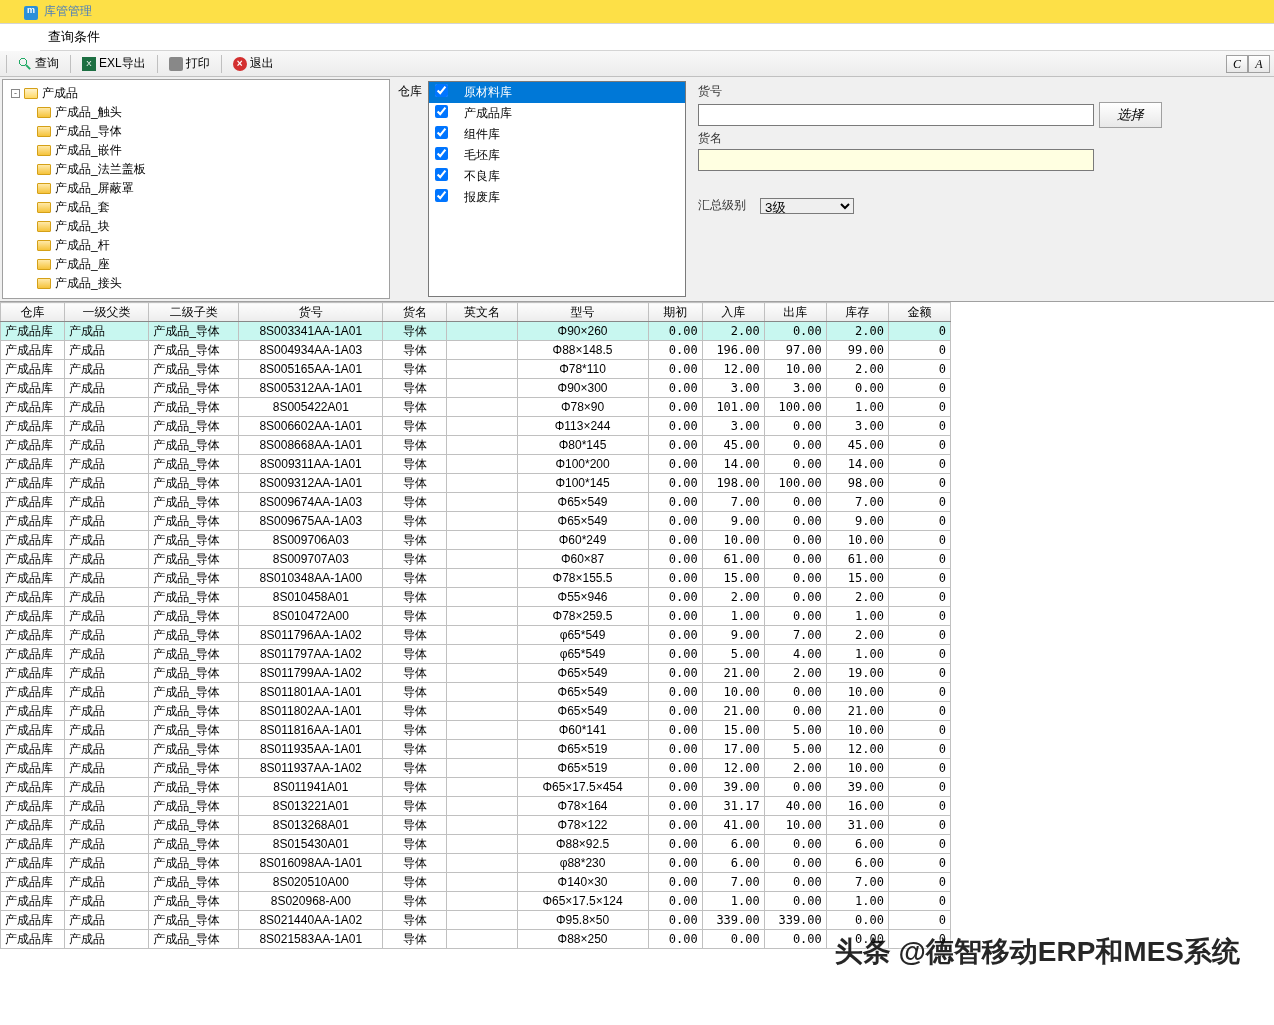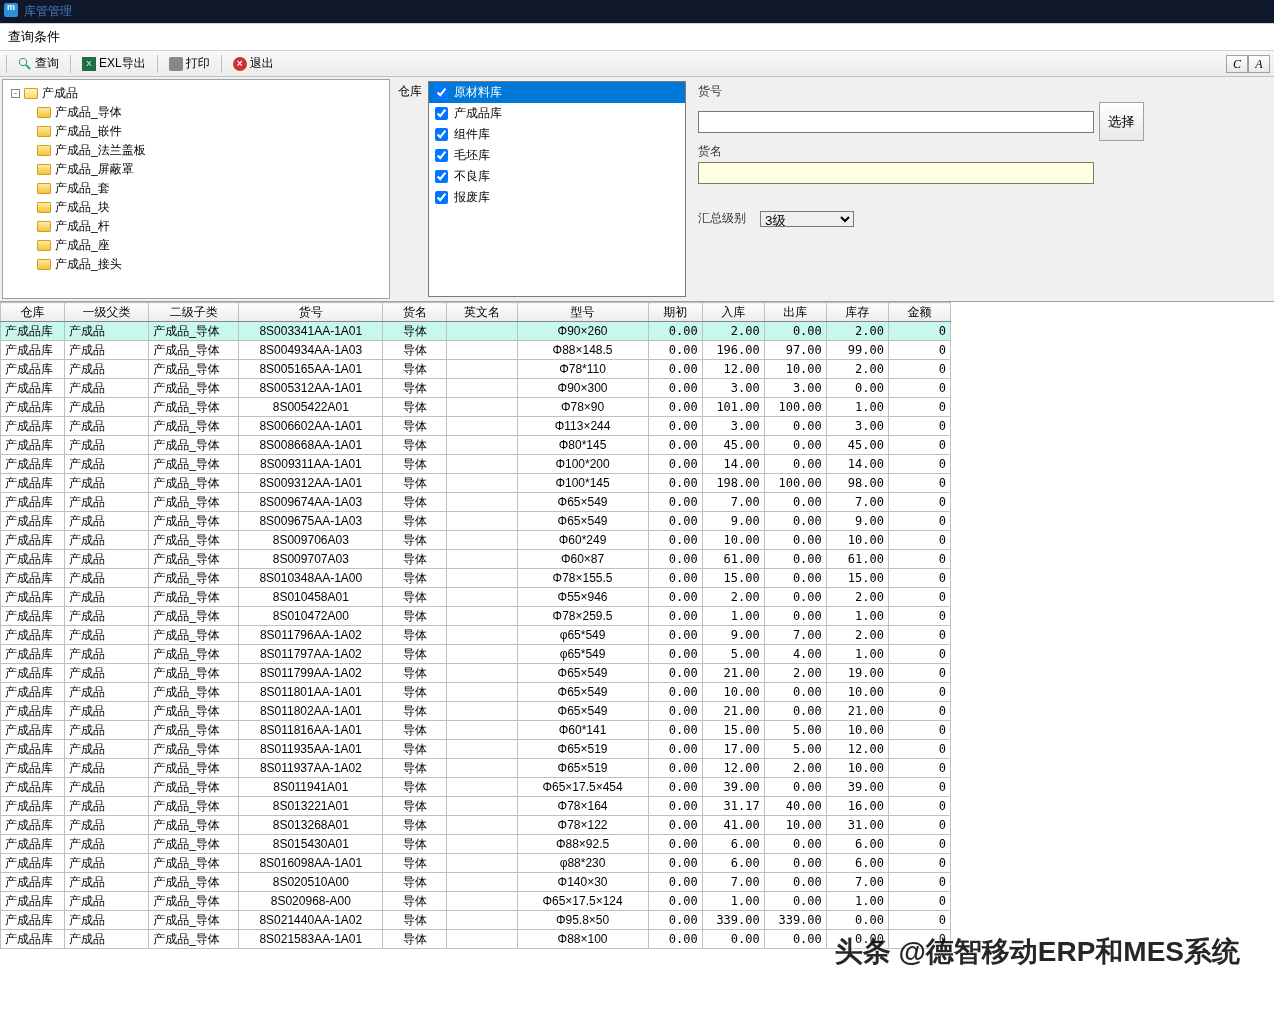--- a/index.html
+++ b/index.html
@@ -1,21 +1,21 @@
 <!DOCTYPE html>
 <html><head>
 <meta charset="utf-8">
 <style>
 * { box-sizing: border-box; margin: 0; padding: 0; }
 body { font-family: "Microsoft YaHei", SimSun, Arial, sans-serif; font-size: 12px; background: #fff; color: #000; width: 1274px; }
-.titlebar { background: #0f172a; border-bottom: 1px solid #d4d4d4; padding: 3px 4px; display: flex; align-items: flex-start; gap: 6px; }
+.titlebar { background: #fde047; border-bottom: 1px solid #d4d4d4; padding: 3px 24px; display: flex; align-items: flex-end; gap: 6px; }
 .titlebar .app-icon { width: 14px; height: 14px; background: #2b90d9; border-radius: 2px; display: inline-block; position: relative; }
 .titlebar .app-icon::after { content:"m"; color:#fff; font-size:9px; position:absolute; left:3px; top:-1px; font-weight:bold;}
 .titlebar .title { color: #4a7dbc; font-size: 12px; }
-.query-title { padding: 4px 8px; border-bottom: 1px solid #d4d4d4; font-size: 13px; }
+.query-title { padding: 4px 8px; border-bottom: 1px solid #d4d4d4; font-size: 13px; margin-left: 40px; }
 .toolbar { background: linear-gradient(#f8f8f8,#ececec); border-bottom: 1px solid #c0c0c0; padding: 2px 4px; display: flex; align-items: center; gap: 2px; height: 26px; }
 .tbtn { display: inline-flex; align-items: center; gap: 3px; padding: 2px 6px; cursor: pointer; border: 1px solid transparent; }
 .tbtn .ico { width: 14px; height: 14px; display: inline-block; }
 .ico-search { background: radial-gradient(circle at 5px 5px, transparent 3px, #2a6 3px, #2a6 4px, transparent 4px); position:relative;}
 .ico-search::after{content:"";position:absolute;width:6px;height:2px;background:#2a6;transform:rotate(45deg);left:7px;top:9px;}
 .ico-excel { background:#1d6f42; color:#fff; font-size:8px; text-align:center; line-height:14px;}
 .ico-print { background:#888; border-radius:2px;}
 .ico-exit { background:#d32f2f; border-radius:50%; color:#fff; text-align:center; line-height:13px; font-size:10px; font-weight:bold;}
 .sep { width:1px; height:18px; background:#c0c0c0; margin:0 2px;}
 .spacer { flex:1; }
@@ -23,29 +23,29 @@
 .ca-btn { border:1px solid #a0a0a0; background:linear-gradient(#fff,#e8e8e8); width:22px; height:18px; text-align:center; line-height:16px; font-style:italic; cursor:pointer; font-family:serif;}
 .upper { display:flex; background:#f0f0f0; border-bottom:1px solid #a0a0a0; }
 .tree-panel { width:388px; height:220px; background:#fff; border:1px solid #a0a0a0; margin:2px; overflow-y:scroll; padding:4px 2px;}
 .tree-item { display:flex; align-items:center; gap:4px; padding:1px 0 1px 6px; cursor:pointer; white-space:nowrap;}
 .tree-item.child { padding-left:32px;}
 .tree-item .exp { width:9px; height:9px; border:1px solid #888; text-align:center; line-height:7px; font-size:9px; color:#555;}
 .tree-item .fold { width:14px; height:11px; background:linear-gradient(#ffe9a8,#f5c33b); border:1px solid #d4a017; border-radius:1px;}
 .tree-item .fold.open { background:linear-gradient(#fff3cc,#ffd966);}
 .wh-label { width:34px; padding:6px 4px; text-align:right;}
 .wh-list { width:258px; height:216px; background:#fff; border:1px solid #7a7a7a; margin:4px 2px; padding:0;}
-.wh-item { display:flex; align-items:center; gap:6px; padding:2px 6px;}
+.wh-item { display:flex; align-items:flex-start; gap:16px; padding:2px 6px;}
 .wh-item.sel { background:#0078d7; color:#fff;}
 .wh-item input { margin:0;}
 .right-form { flex:1; padding:6px 10px;}
 .frow { display:flex; align-items:center; margin-bottom:2px; gap:6px;}
 .frow label { width:56px; color:#333;}
 .frow input.txt { flex:1; max-width:396px; height:22px; border:1px solid #7a7a7a; padding:0 4px; background:#fff;}
 .frow input.txt.yellow { background:#ffffe1;}
-.frow .sel-btn { height:39px; padding:0 8px; border:1px solid #a0a0a0; background:linear-gradient(#fff,#e8e8e8); cursor:pointer; margin-left:-1px;}
+.frow .sel-btn { height:26px; padding:0 17px; border:1px solid #a0a0a0; background:linear-gradient(#fff,#e8e8e8); cursor:pointer; margin-left:-1px;font-style:italic;}
 .frow select { width:94px; height:16px; border:1px solid #7a7a7a;}
 .grid-wrap { overflow:auto;}
 table.grid { border-collapse:collapse; width:951px; table-layout:fixed;}
 table.grid th, table.grid td { border:1px solid #c0c0c0; height:19px; padding:0 4px; overflow:hidden; white-space:nowrap; text-overflow:ellipsis;}
 table.grid th { background:linear-gradient(#fdfdfd,#ececec); font-weight:normal; font-size:12px; text-align:center; border-bottom:1px solid #888;}
 table.grid td { font-size:12px;}
 table.grid td.r { text-align:right; font-family:Consolas,monospace;}
 table.grid td.c { text-align:center;}
 table.grid tr.sel td { background:#c8f7f0;}
 .col0{width:64px}.col1{width:84px}.col2{width:90px}.col3{width:144px}.col4{width:64px}.col5{width:70px}.col6{width:131px}.col7{width:54px}.col8{width:62px}.col9{width:62px}.col10{width:62px}.col11{width:62px}
@@ -90,20 +90,24 @@
 </div>
 
 <div class="upper">
   <div class="tree-panel">
     <div class="tree-item">
       <span class="exp">-</span>
       <span class="fold open"></span>
       <span>产成品</span>
     </div>
     <div id="tree-children">
+        <div class="tree-item child">
+          <span class="fold"></span>
+          <span>产成品_触头</span>
+        </div>
         <div class="tree-item child">
           <span class="fold"></span>
           <span>产成品_导体</span>
         </div>
         <div class="tree-item child">
           <span class="fold"></span>
           <span>产成品_嵌件</span>
         </div>
         <div class="tree-item child">
           <span class="fold"></span>
@@ -668,21 +672,21 @@
           <td class="r">0.00</td>
           <td class="r">0</td>
         </tr>
         <tr>
           <td>产成品库</td>
           <td>产成品</td>
           <td>产成品_导体</td>
           <td class="c">8S021583AA-1A01</td>
           <td class="c">导体</td>
           <td></td>
-          <td class="c">Φ88×100</td>
+          <td class="c">Φ88×250</td>
           <td class="r">0.00</td>
           <td class="r">0.00</td>
           <td class="r">0.00</td>
           <td class="r">0.00</td>
           <td class="r">0</td>
         </tr>
       </tbody>
   </table>
 </div>
 

